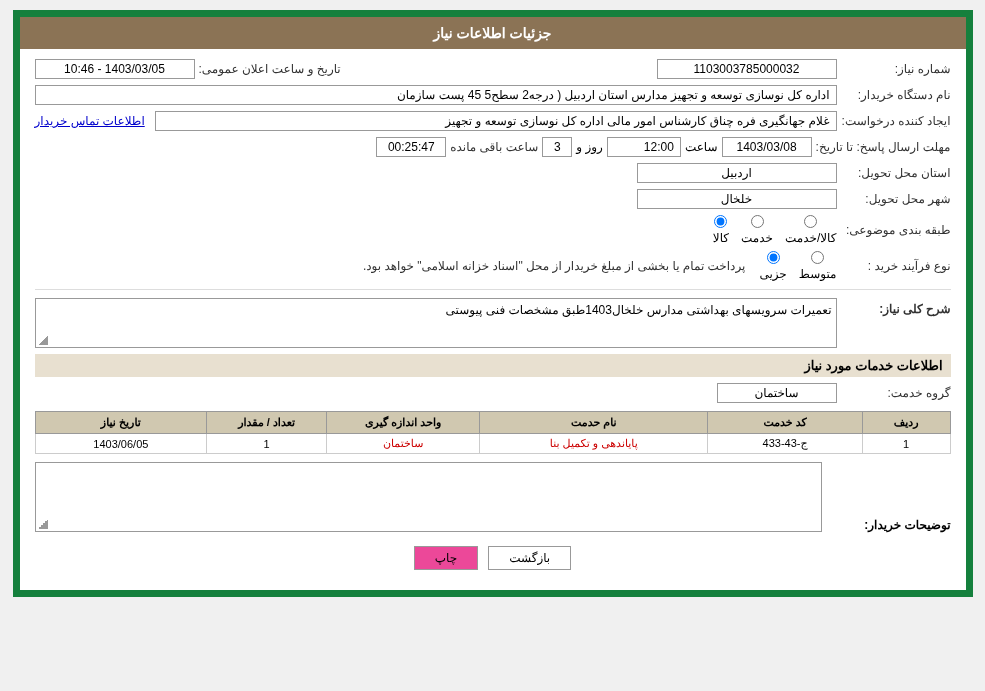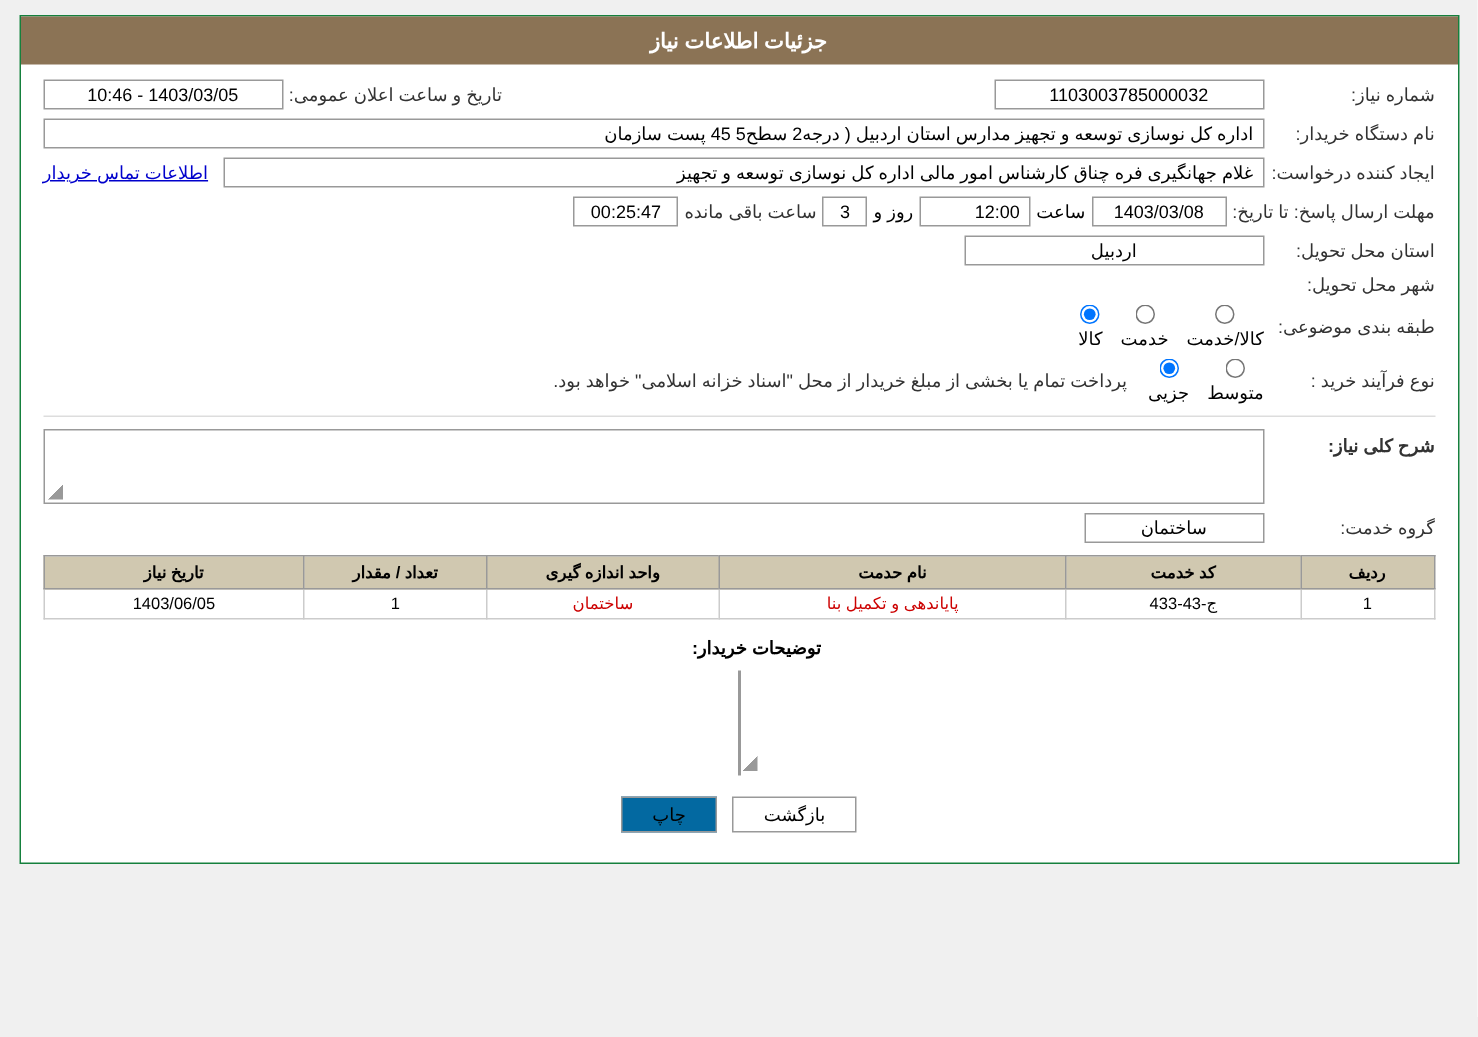--- a/index.html
+++ b/index.html
@@ -5,21 +5,21 @@
     * { box-sizing: border-box; margin: 0; padding: 0; }
     body {
       font-family: Tahoma, Arial, sans-serif;
       font-size: 12px;
       background: #f0f0f0;
       direction: rtl;
       padding: 10px;
     }
     .page-container {
       background: #fff;
-      border: 1px solid #15803d;
+      border: 7px solid #15803d;
       max-width: 960px;
       margin: 0 auto;
     }
     .page-header {
       background: #8B7355;
       color: #fff;
       text-align: center;
       padding: 8px 10px;
       font-size: 14px;
       font-weight: bold;
@@ -101,24 +101,23 @@
       text-align: center;
     }
     .service-table td.name-col {
       color: #cc0000;
     }
     .service-table td.unit-col {
       color: #cc0000;
     }
     .buyer-notes-row {
       display: flex;
-      align-items: center;
+      align-items: flex-end;
       margin-top: 8px;
-      gap: 8px;
-      flex-direction: column;
+      gap: 19px;
     }
     .buyer-notes-label {
       font-weight: bold;
       min-width: 110px;
       text-align: right;
       padding-top: 4px;
     }
     .buyer-notes-box {
       flex: 1;
       border: 1px solid #999;
@@ -143,21 +142,21 @@
       margin-bottom: 10px;
     }
     .btn {
       padding: 4px 20px;
       border: 1px solid #999;
       cursor: pointer;
       font-family: Tahoma, Arial, sans-serif;
       font-size: 12px;
     }
     .btn-print {
-      background: #0369a1;
+      background: #ec4899;
     }
     .btn-back {
       background: #fff;
     }
     .inline-label {
       white-space: nowrap;
     }
     .remain-label {
       white-space: nowrap;
       color: #333;
@@ -202,20 +201,21 @@
       <div class="value-box" style="min-width:70px;">00:25:47</div>
     </div>
 
     <div class="info-row">
       <span class="label">استان محل تحویل:</span>
       <div class="value-box" style="min-width:200px;">اردبیل</div>
     </div>
 
     <div class="info-row">
       <span class="label">شهر محل تحویل:</span>
+      <div class="value-box" style="min-width:200px;">خلخال</div>
     </div>
 
     <div class="info-row">
       <span class="label">طبقه بندی موضوعی:</span>
       <div class="radio-group">
         <div class="radio-item">
           <input type="radio" name="tabaqe" style="">
           <span>کالا/خدمت</span>
         </div>
         <div class="radio-item">
@@ -242,24 +242,26 @@
         </div>
       </div>
       <span style="margin-right:10px; color:#333;">پرداخت تمام یا بخشی از مبلغ خریدار از محل "اسناد خزانه اسلامی" خواهد بود.</span>
     </div>
 
     <div class="section-divider"></div>
 
     <div class="info-row" style="align-items:flex-start;">
       <span class="label" style="font-weight:bold; padding-top:4px;">شرح کلی نیاز:</span>
       <div style="flex:1; border:1px solid #999; background:#fff; min-height:50px; padding:4px; text-align:right; position:relative;">
+        <span>تعمیرات سرویسهای بهداشتی  مدارس خلخال1403طبق مشخصات فنی پیوستی</span>
         <div class="resize-handle"></div>
       </div>
     </div>
 
+    <div class="section-title">اطلاعات خدمات مورد نیاز</div>
 
     <div class="info-row">
       <span class="label">گروه خدمت:</span>
       <div class="value-box" style="min-width:120px;">ساختمان</div>
     </div>
 
     <table class="service-table">
       <thead>
         <tr>
           <th>ردیف</th>

